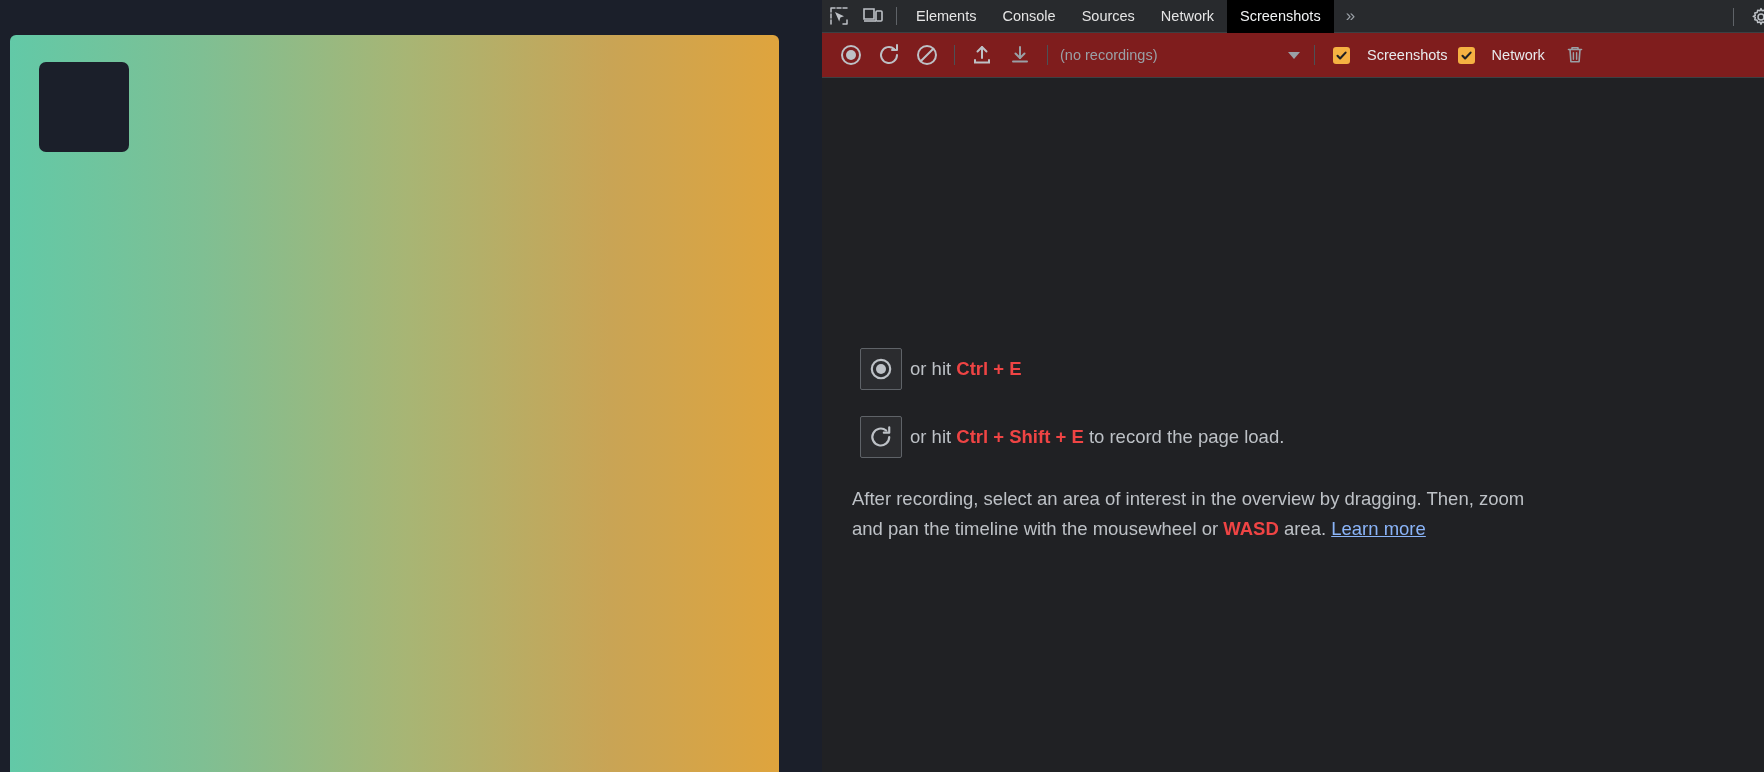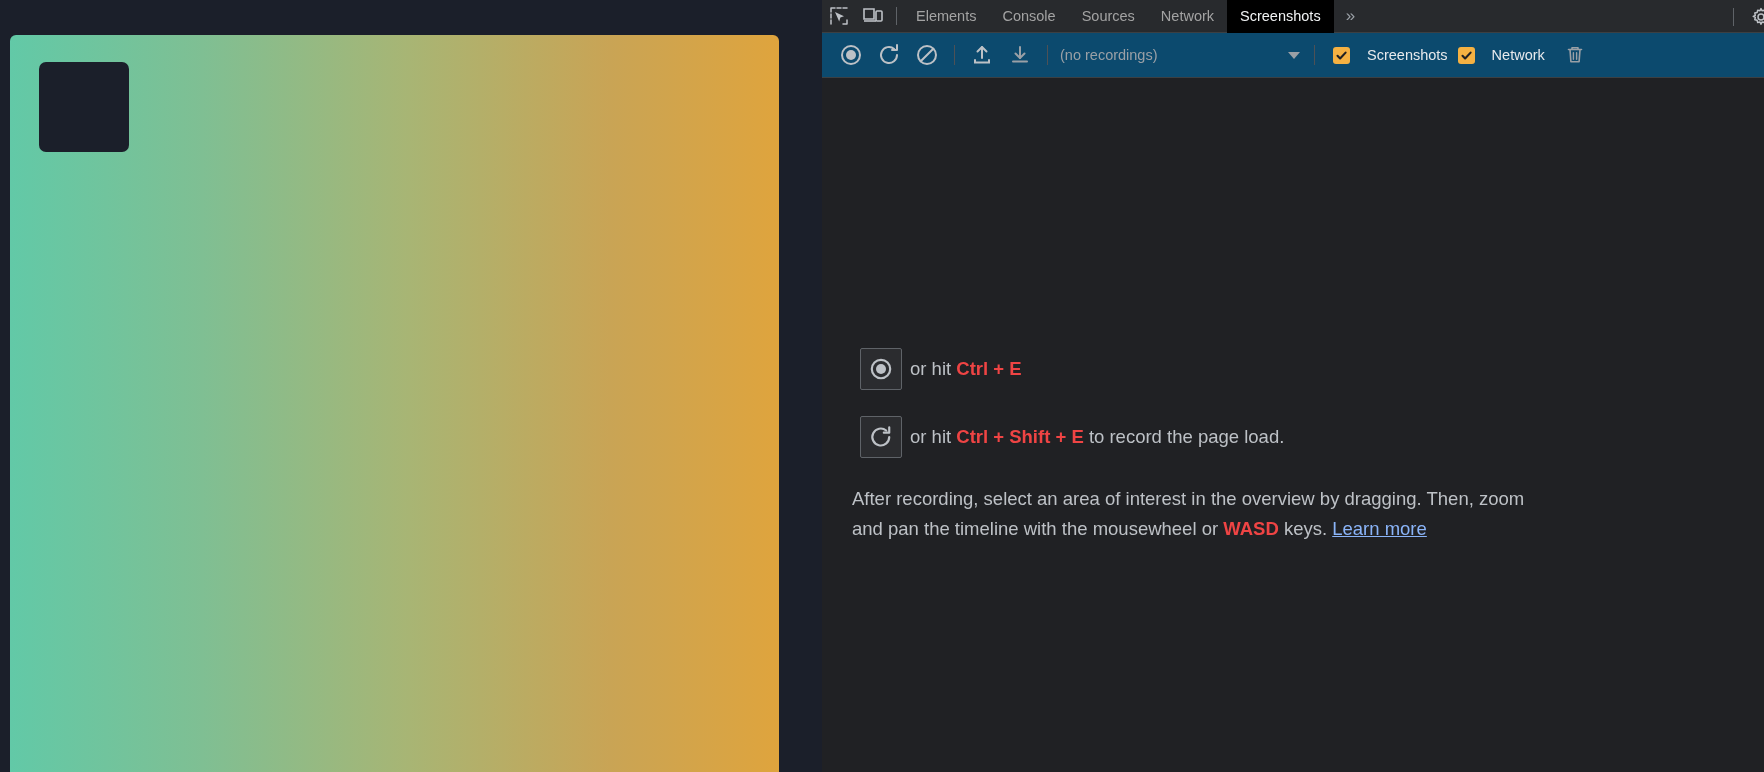--- a/index.html
+++ b/index.html
@@ -58,21 +58,21 @@
   .tb-sep {
     width: 1px; height: 18px;
     background: #5f6368;
     margin: 0 6px;
   }
   .tab {
     height: 33px;
     padding: 0 13px;
     display: flex; align-items: center;
     font-size: 14.5px;
-    color: #a3a3a3;
+    color: #e5e5e5;
     white-space: nowrap;
   }
   .tab.active {
     background: #000000;
     color: #f1f3f4;
   }
   .more-tabs {
     height: 33px;
     padding: 0 12px;
     display: flex; align-items: center;
@@ -85,21 +85,21 @@
     right: 0; top: 0;
     height: 33px;
     display: flex; align-items: center;
   }
   #tabbar-right .tb-sep { margin: 0 10px 0 4px; }
 
   
   #perf-toolbar {
     position: relative;
     height: 45px;
-    background: #0c4a6e;
+    background: #7f1d1d;
     border-bottom: 1px solid #3c4043;
     display: flex;
     align-items: center;
     padding-left: 10px;
   }
   .pt-btn {
     width: 38px; height: 40px;
     display: flex; align-items: center; justify-content: center;
     color: #bdc1c6;
   }
@@ -335,19 +335,19 @@
         <span>or hit</span>
         <span>&nbsp;</span>
         <span class="kbd">Ctrl + Shift + E</span>
         <span>&nbsp;</span>
         <span>to record the page load.</span>
       </div>
 
       <div id="landing-para">
         <span>After recording, select an area of interest in the overview by dragging. Then, zoom and pan the timeline with the mousewheel or</span>
         <span class="kbd">WASD</span>
-        <span>keys.</span>
+        <span>area.</span>
         <a id="learn-more" href="#">Learn more</a>
       </div>
 
     </div>
   </div>
 </div>
 
 </body></html>

